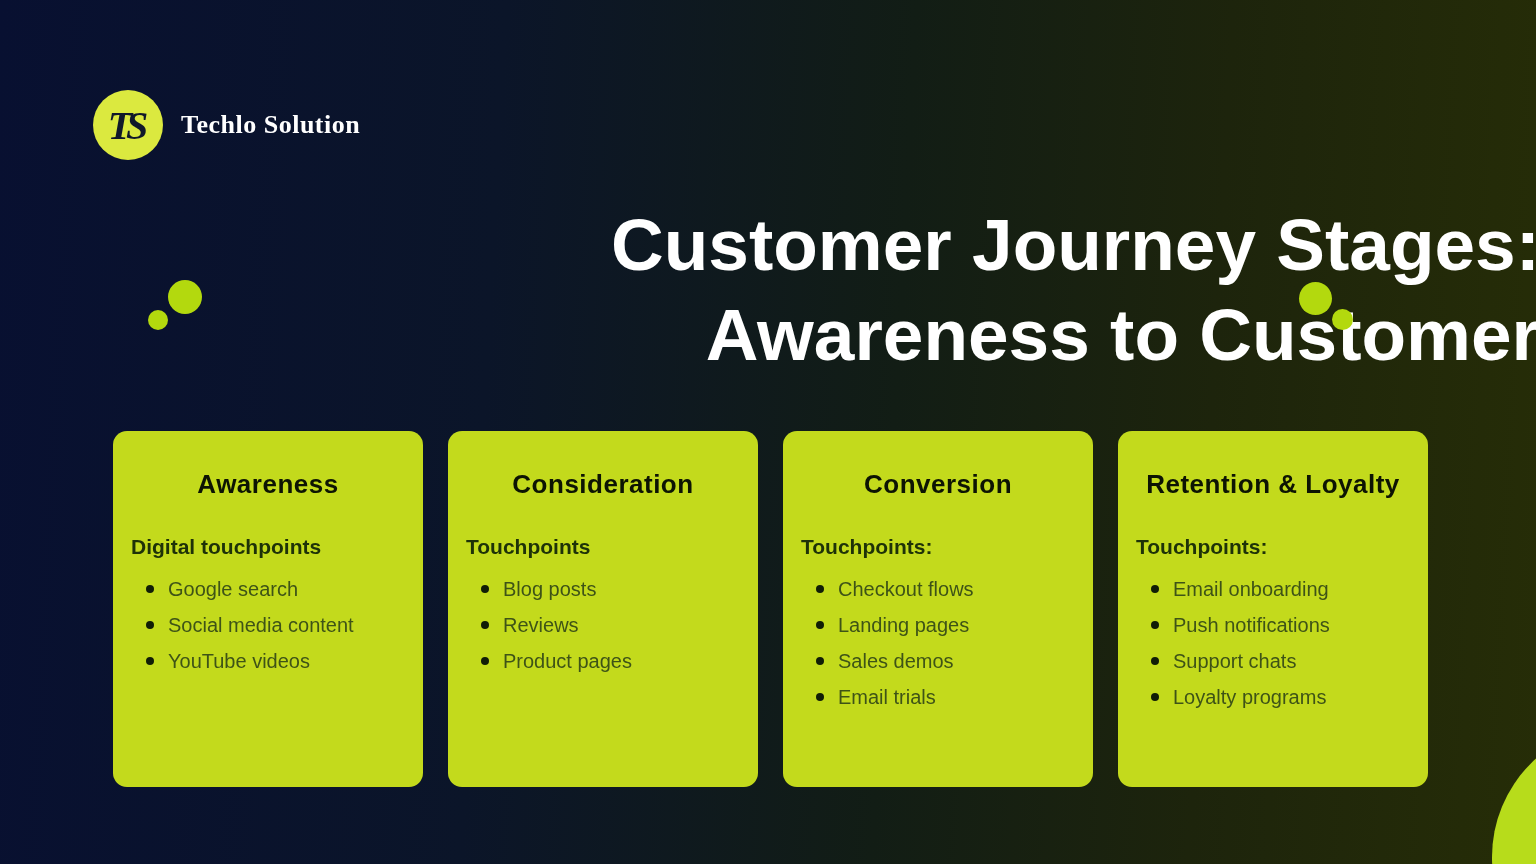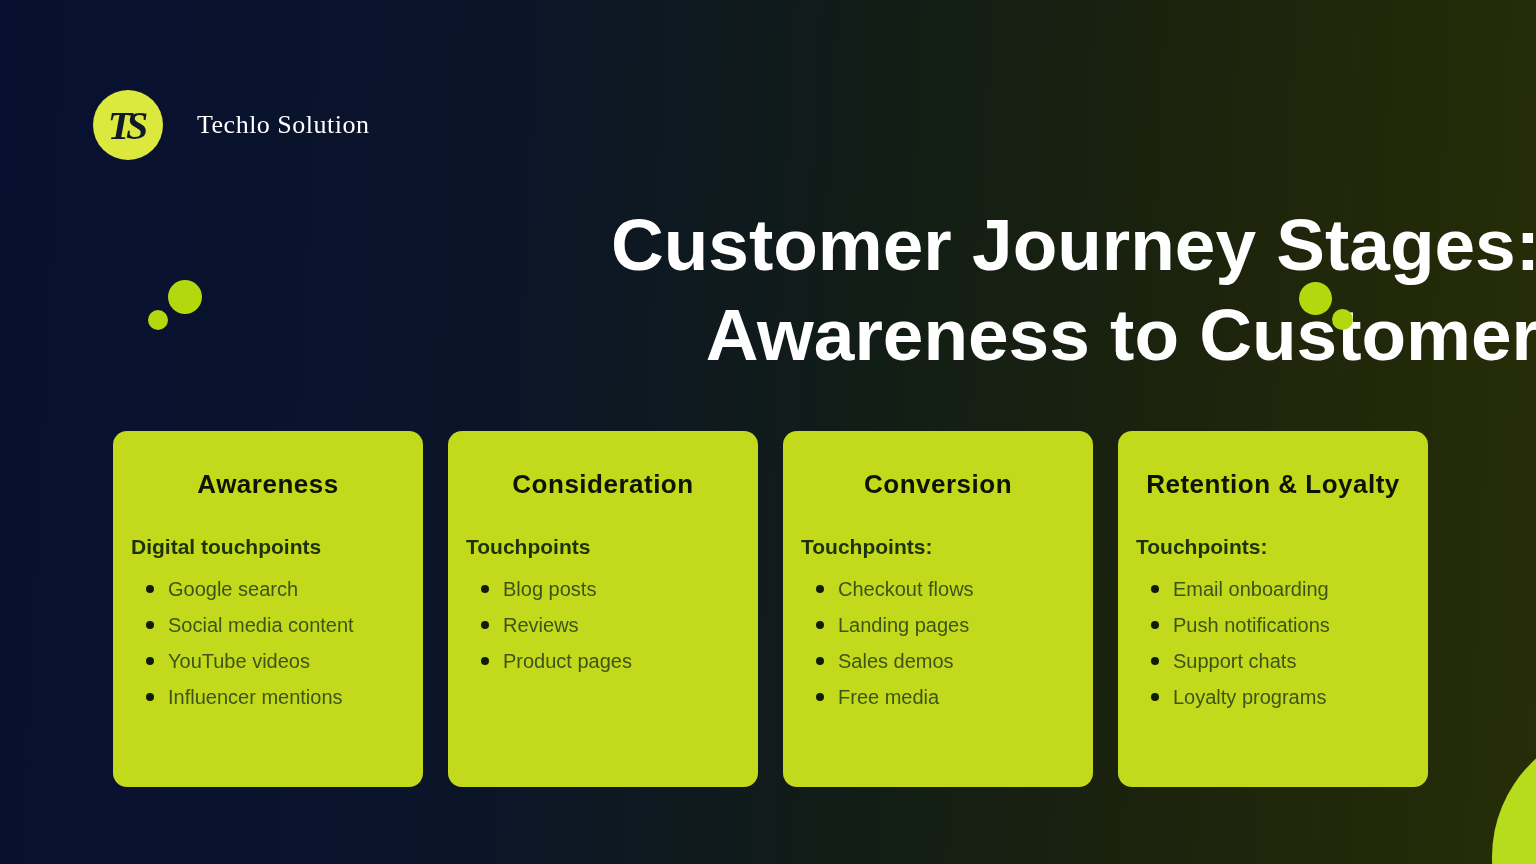--- a/index.html
+++ b/index.html
@@ -12,40 +12,40 @@
     height: 864px;
     overflow: hidden;
     background: linear-gradient(93deg,
       #081031 0%, #0b1529 32%, #121d15 58%, #1d240c 78%, #262d07 100%);
   }
 
   
   .logo {
     position: absolute;
     left: 93px; top: 90px;
-    display: flex; align-items: center; gap: 34px;
+    display: flex; align-items: center; gap: 18px;
   }
   .logo-circle {
     width: 70px; height: 70px;
     border-radius: 50%;
     background: #dbe93f;
     display: flex; align-items: center; justify-content: center;
   }
   .logo-monogram {
     font-family: "Liberation Serif", serif;
     font-weight: 700;
     font-style: italic;
     font-size: 40px;
     letter-spacing: -6px;
     color: #10182a;
     transform: translateX(-3px);
   }
   .logo-name {
     font-family: "Liberation Serif", serif;
-    font-weight: 400;
+    font-weight: 700;
     font-size: 26px;
     color: #ffffff;
     letter-spacing: 0.5px;
   }
 
   
   .page-title {
     position: absolute;
     left: 4px; top: 200px;
     width: 100%;
@@ -147,42 +147,41 @@
 
   <div class="cards-row">
 
     <div class="card">
       <div class="card-title">Awareness</div>
       <div class="card-subtitle">Digital touchpoints</div>
       <ul class="card-list">
         <li><span class="bullet"></span><span>Google search</span></li>
         <li><span class="bullet"></span><span>Social media content</span></li>
         <li><span class="bullet"></span><span>YouTube videos</span></li>
-        <li><span class="bullet"></span><span>Influencer mentions</span></li>
       </ul>
     </div>
 
     <div class="card">
       <div class="card-title">Consideration</div>
       <div class="card-subtitle">Touchpoints</div>
       <ul class="card-list">
         <li><span class="bullet"></span><span>Blog posts</span></li>
         <li><span class="bullet"></span><span>Reviews</span></li>
         <li><span class="bullet"></span><span>Product pages</span></li>
       </ul>
     </div>
 
     <div class="card">
       <div class="card-title">Conversion</div>
       <div class="card-subtitle">Touchpoints:</div>
       <ul class="card-list">
         <li><span class="bullet"></span><span>Checkout flows</span></li>
         <li><span class="bullet"></span><span>Landing pages</span></li>
         <li><span class="bullet"></span><span>Sales demos</span></li>
-        <li><span class="bullet"></span><span>Free media</span></li>
+        <li><span class="bullet"></span><span>Email trials</span></li>
       </ul>
     </div>
 
     <div class="card">
       <div class="card-title">Retention &amp; Loyalty</div>
       <div class="card-subtitle">Touchpoints:</div>
       <ul class="card-list">
         <li><span class="bullet"></span><span>Email onboarding</span></li>
         <li><span class="bullet"></span><span>Push notifications</span></li>
         <li><span class="bullet"></span><span>Support chats</span></li>

